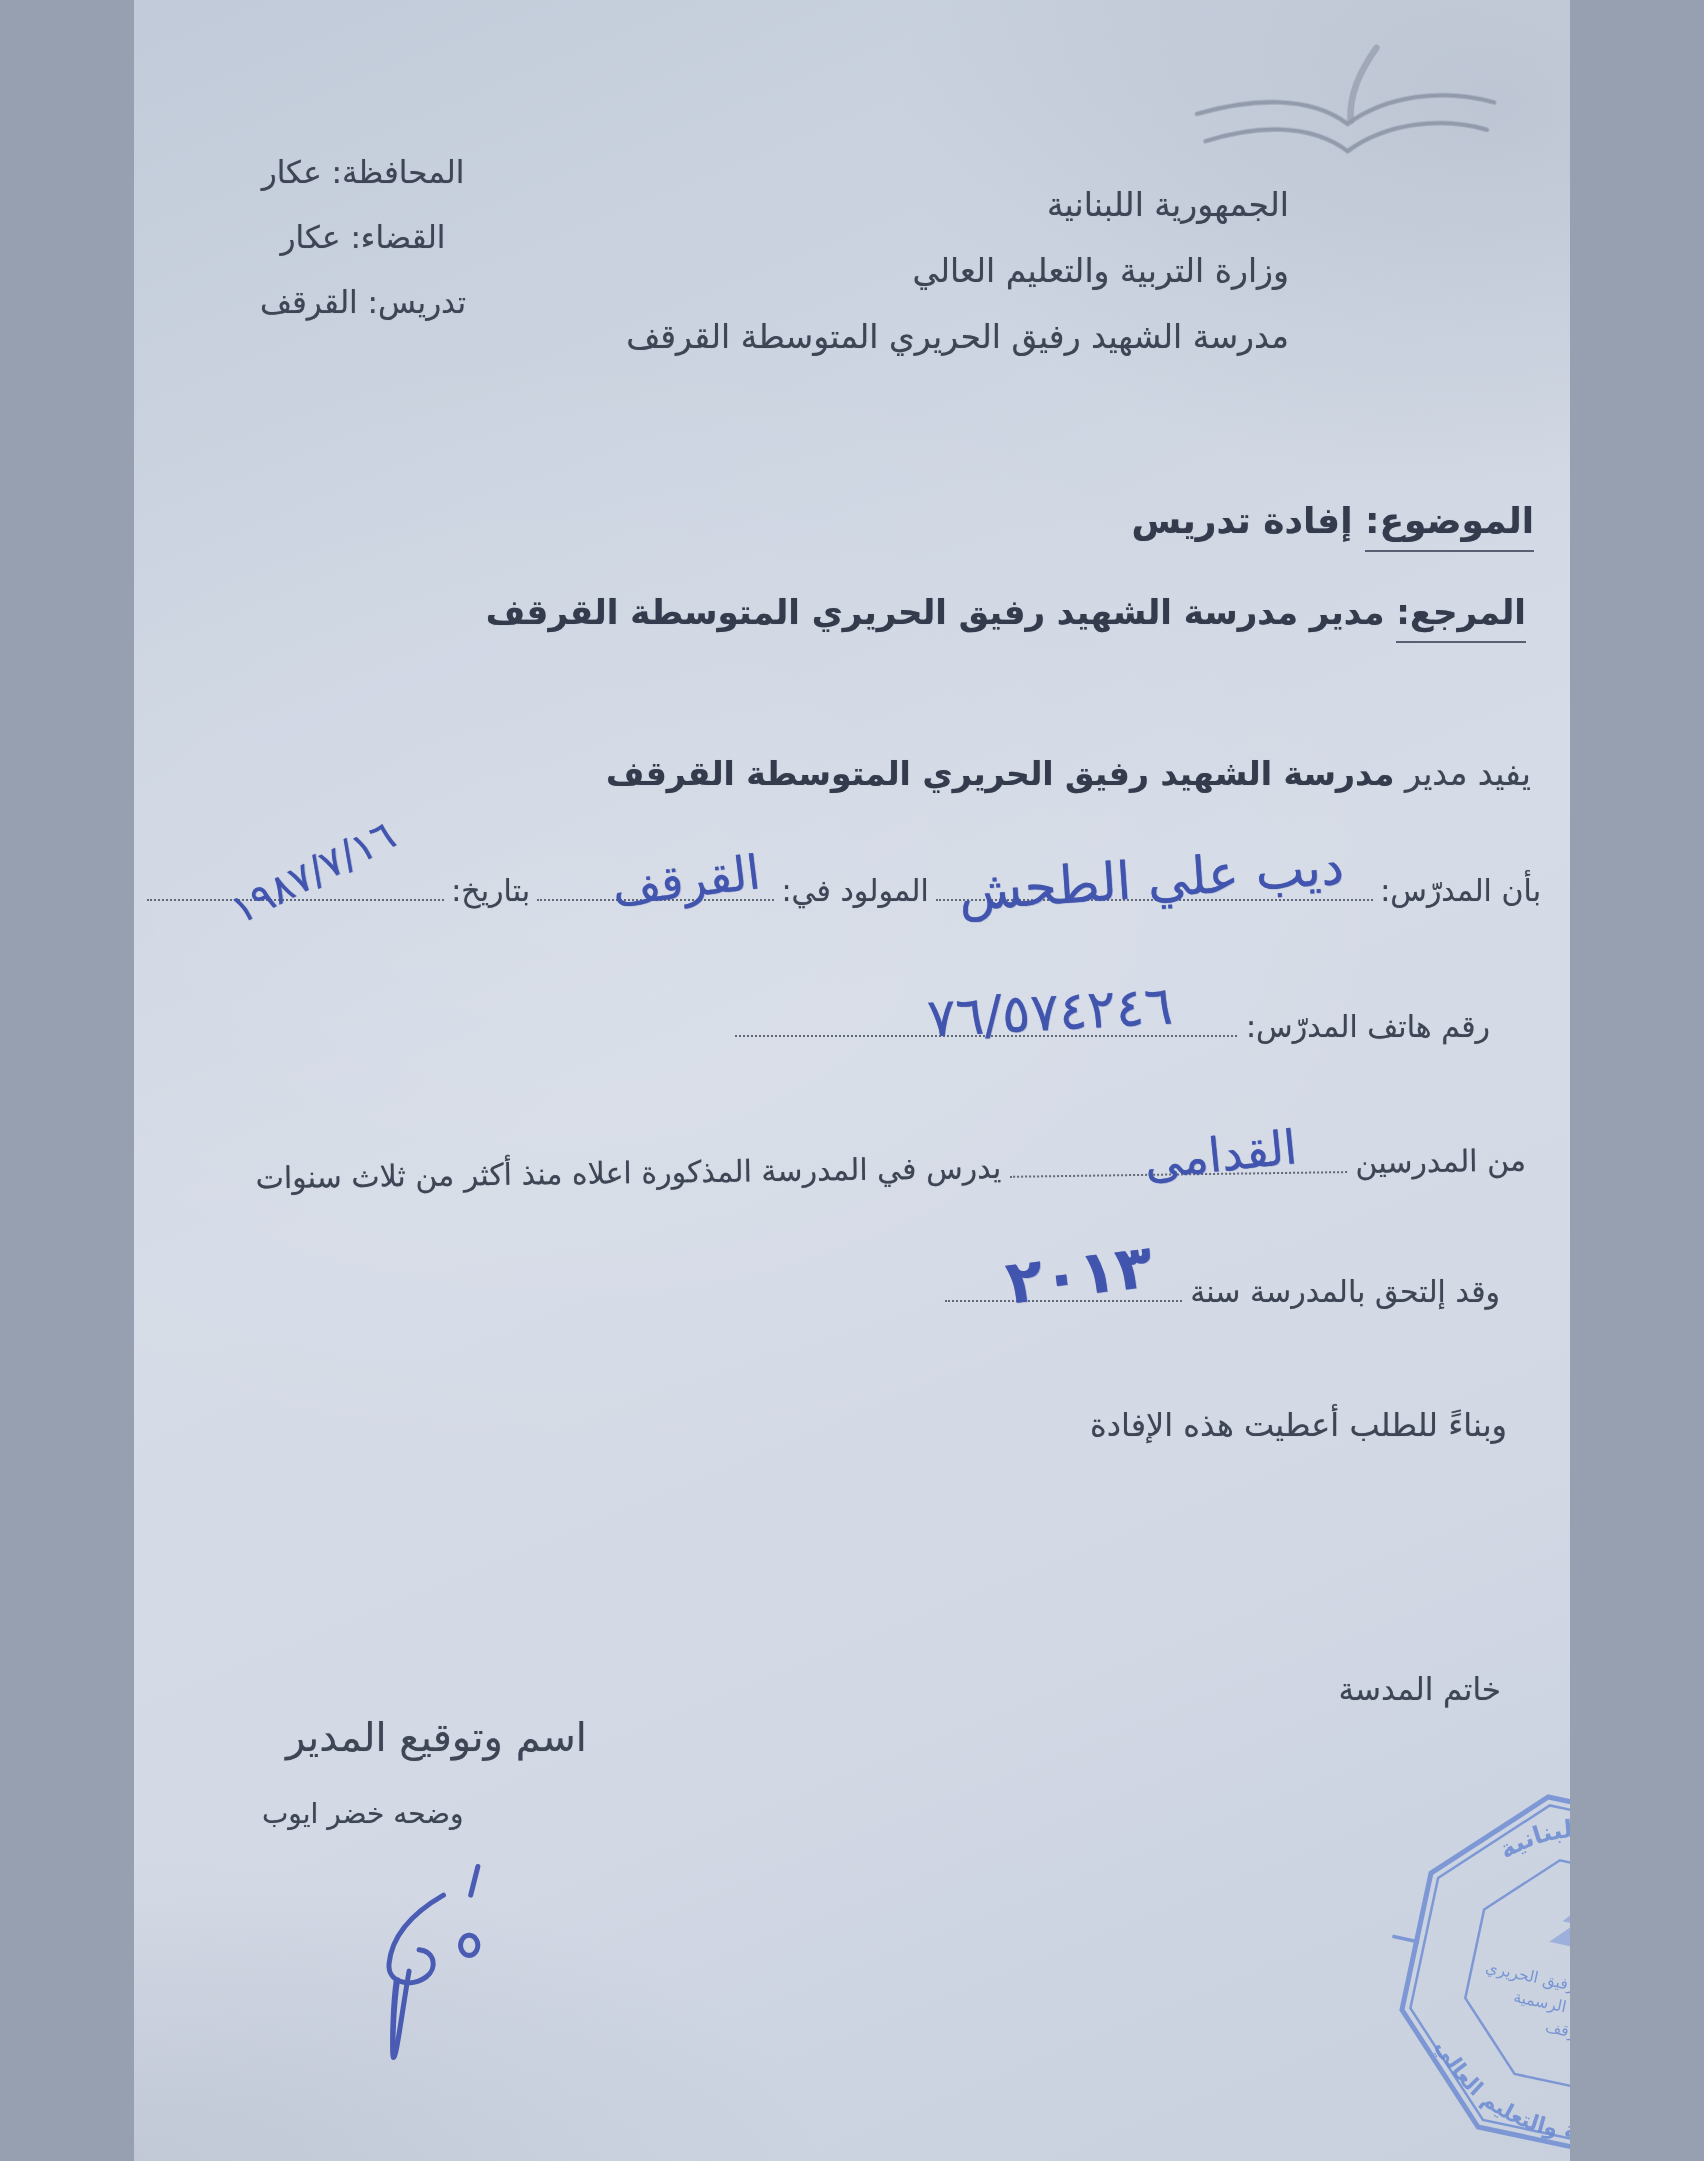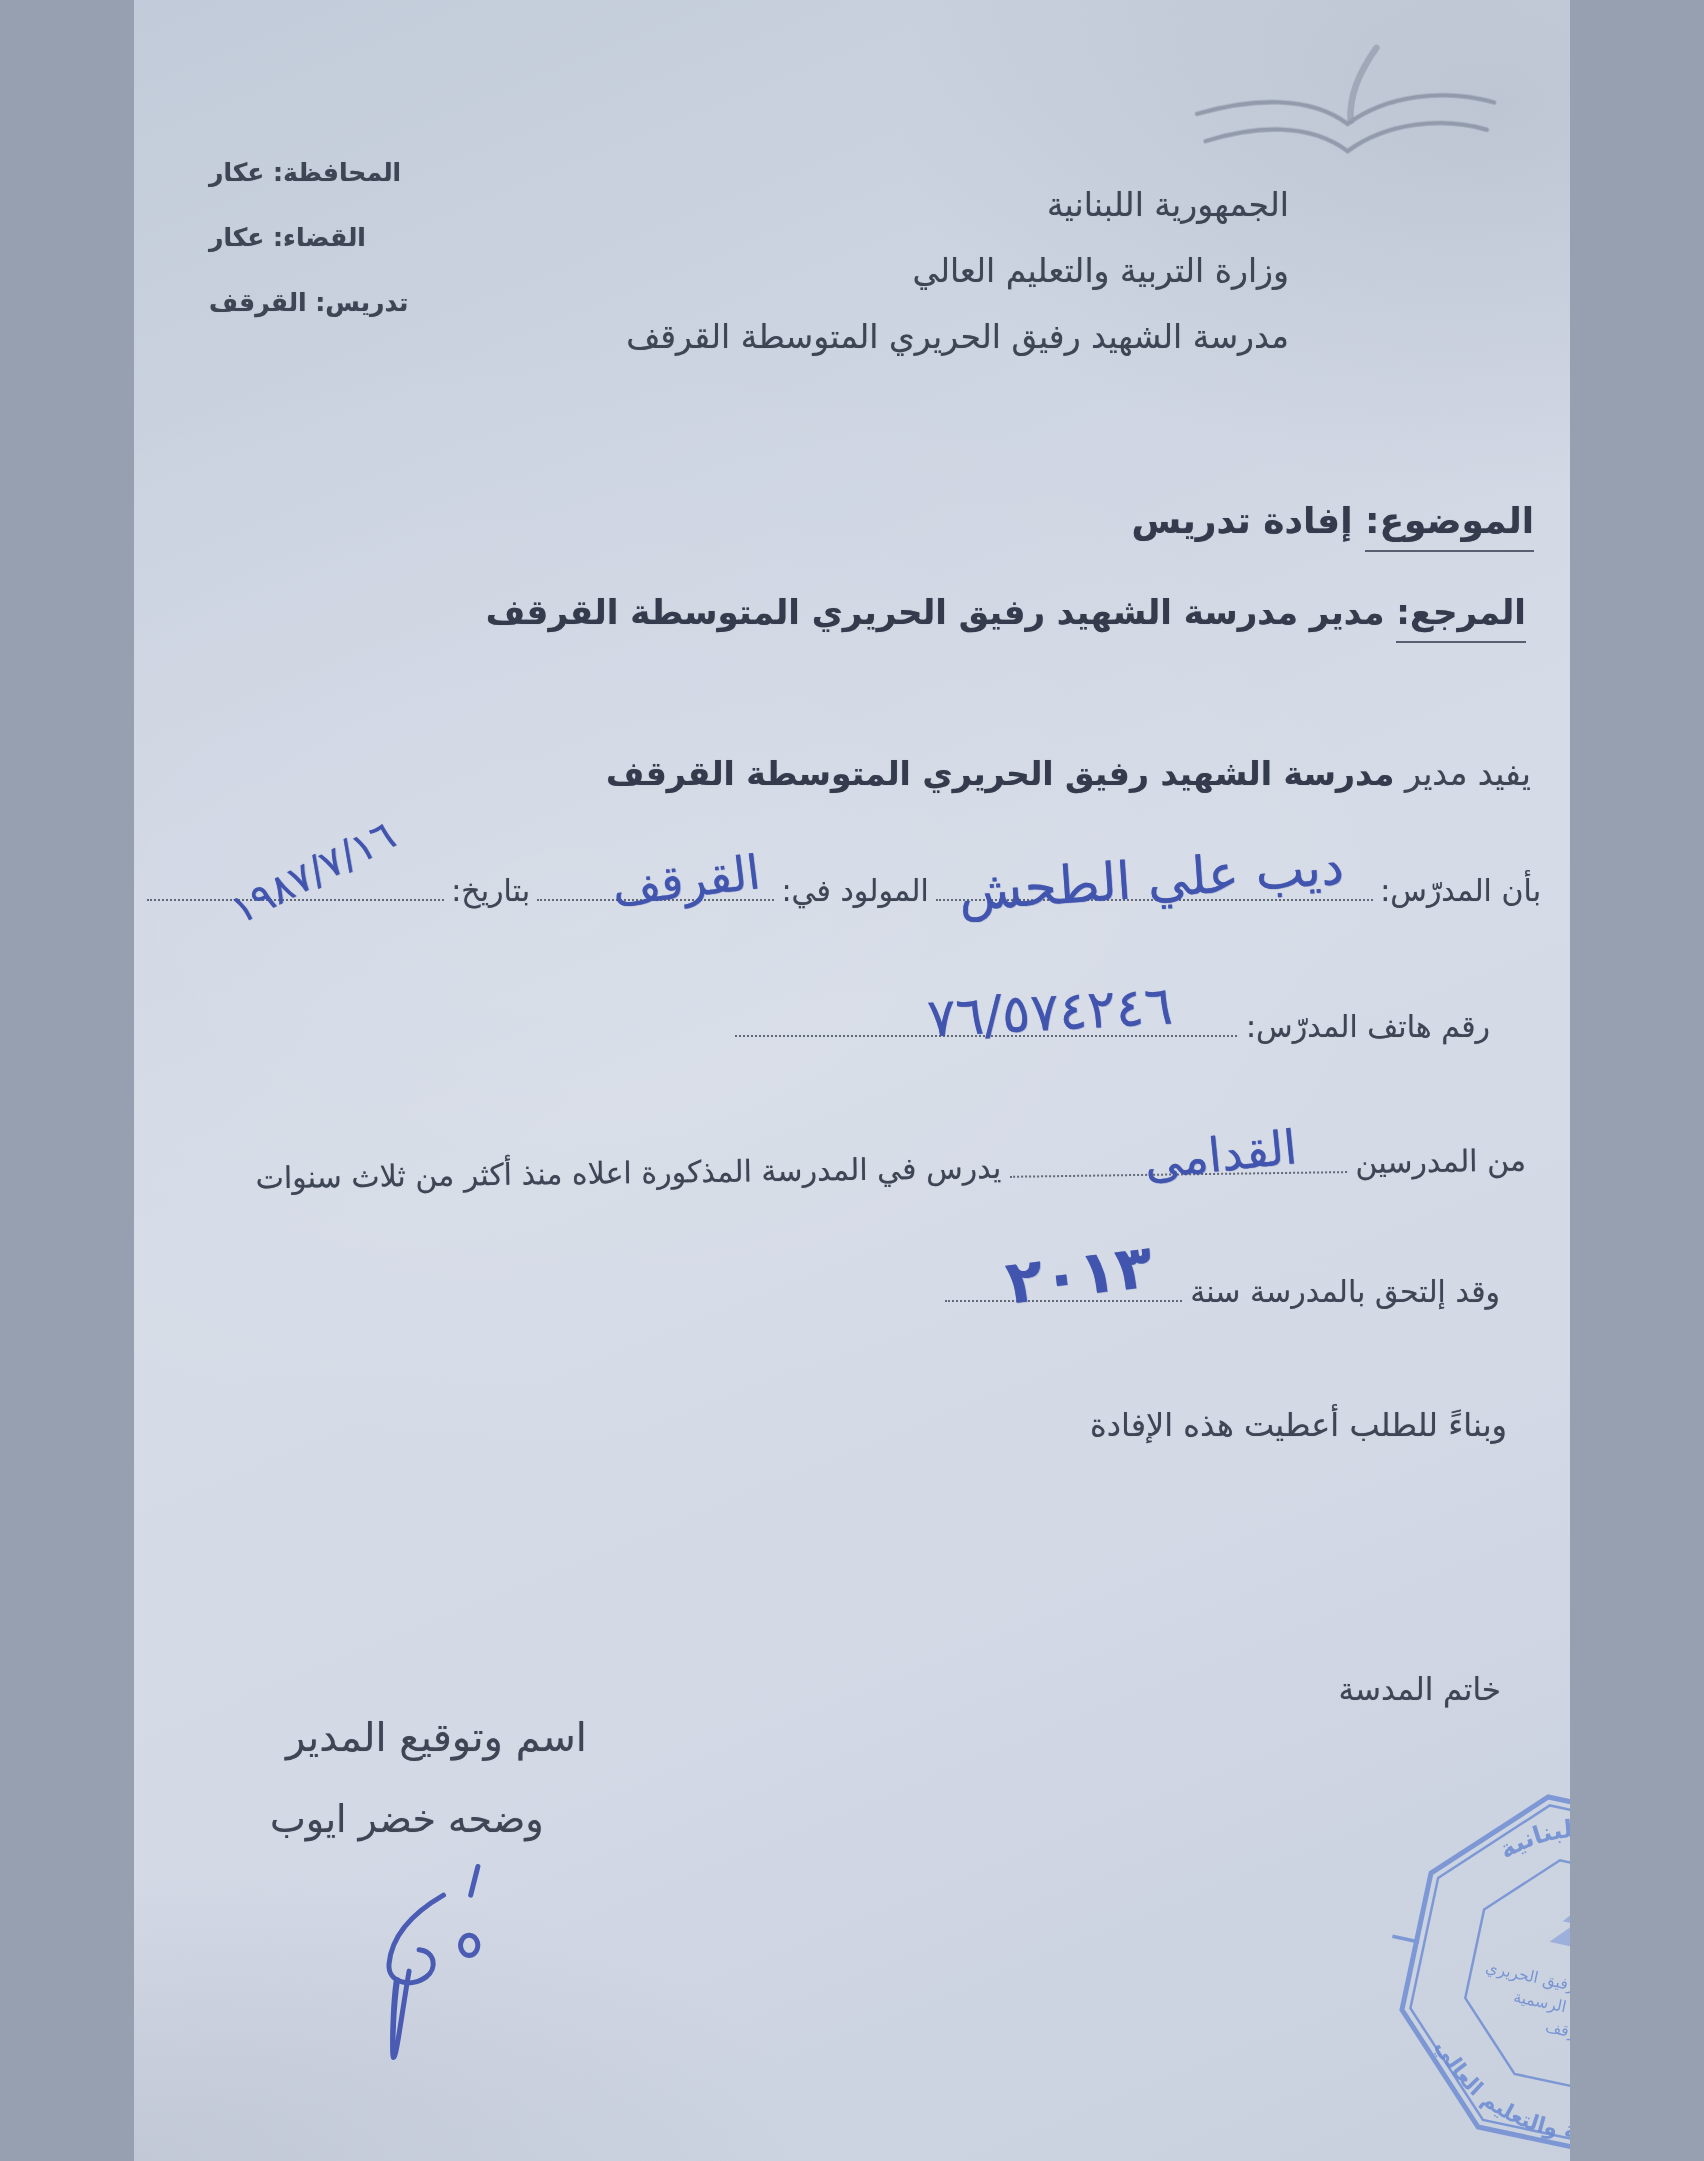--- a/index.html
+++ b/index.html
@@ -16,21 +16,21 @@
       linear-gradient(158deg,#c2cbd9 0%,#ccd4e1 22%,#d6dce7 48%,#d3d9e5 70%,#c8d0de 100%);
     color:#3e4656;
   }
   .typed{color:#3e4656;text-shadow:0 0 0.7px rgba(62,70,86,.55);}
   .b{font-weight:700;color:#333b4c;}
   .abs{position:absolute;}
   .line{white-space:nowrap;}
   
   #hdr-right{top:172px;right:281px;text-align:right;font-size:33px;line-height:66px;}
   
-  #hdr-left{top:140px;left:75px;width:308px;text-align:left;font-size:25px;line-height:65px;font-weight:bold;}
+  #hdr-left{top:140px;left:75px;width:308px;text-align:center;font-size:31px;line-height:65px;}
   
   #subject{top:500px;right:36px;font-size:36px;}
   #reference{top:592px;right:44px;font-size:34px;}
   .ulbl{border-bottom:2.9px solid rgba(56,64,82,.8);padding-bottom:9px;}
   
   #intro{top:754px;right:39px;font-size:33px;}
   .fieldrow{display:flex;direction:rtl;align-items:baseline;font-size:30px;}
   #row-teacher{top:873px;right:29px;left:5.7px;}
   #row-phone{top:1009px;right:80px;}
   #row-teachers{top:1152px;right:44px;left:43px;transform:rotate(-0.8deg);}
@@ -40,21 +40,21 @@
   .hw{
     position:absolute;
     font-family:"DejaVu Sans",sans-serif;
     color:#4154ae;
     text-shadow:0 0 0.7px rgba(62,80,170,.6), 0.7px 0.7px 0 rgba(62,80,170,.25);
     white-space:nowrap;
   }
   
   #stamp-label{top:1671px;right:69px;font-size:31px;}
   #sig-title{top:1714px;left:152px;font-size:40px;}
-  #principal-name{top:1797px;left:136px;font-size:38px;letter-spacing:2.9px;}
+  #principal-name{top:1797px;left:128px;font-size:28px;letter-spacing:2.9px;}
   #signature{left:169px;top:1829px;}
   #stamp{left:1227px;top:1769px;transform:rotate(12deg);opacity:.88;}
   #stamp text{font-family:"DejaVu Sans",sans-serif;}
   #logo{right:63px;top:42px;}
 </style>
 </head>
 <body>
 
 <div id="page">
 

